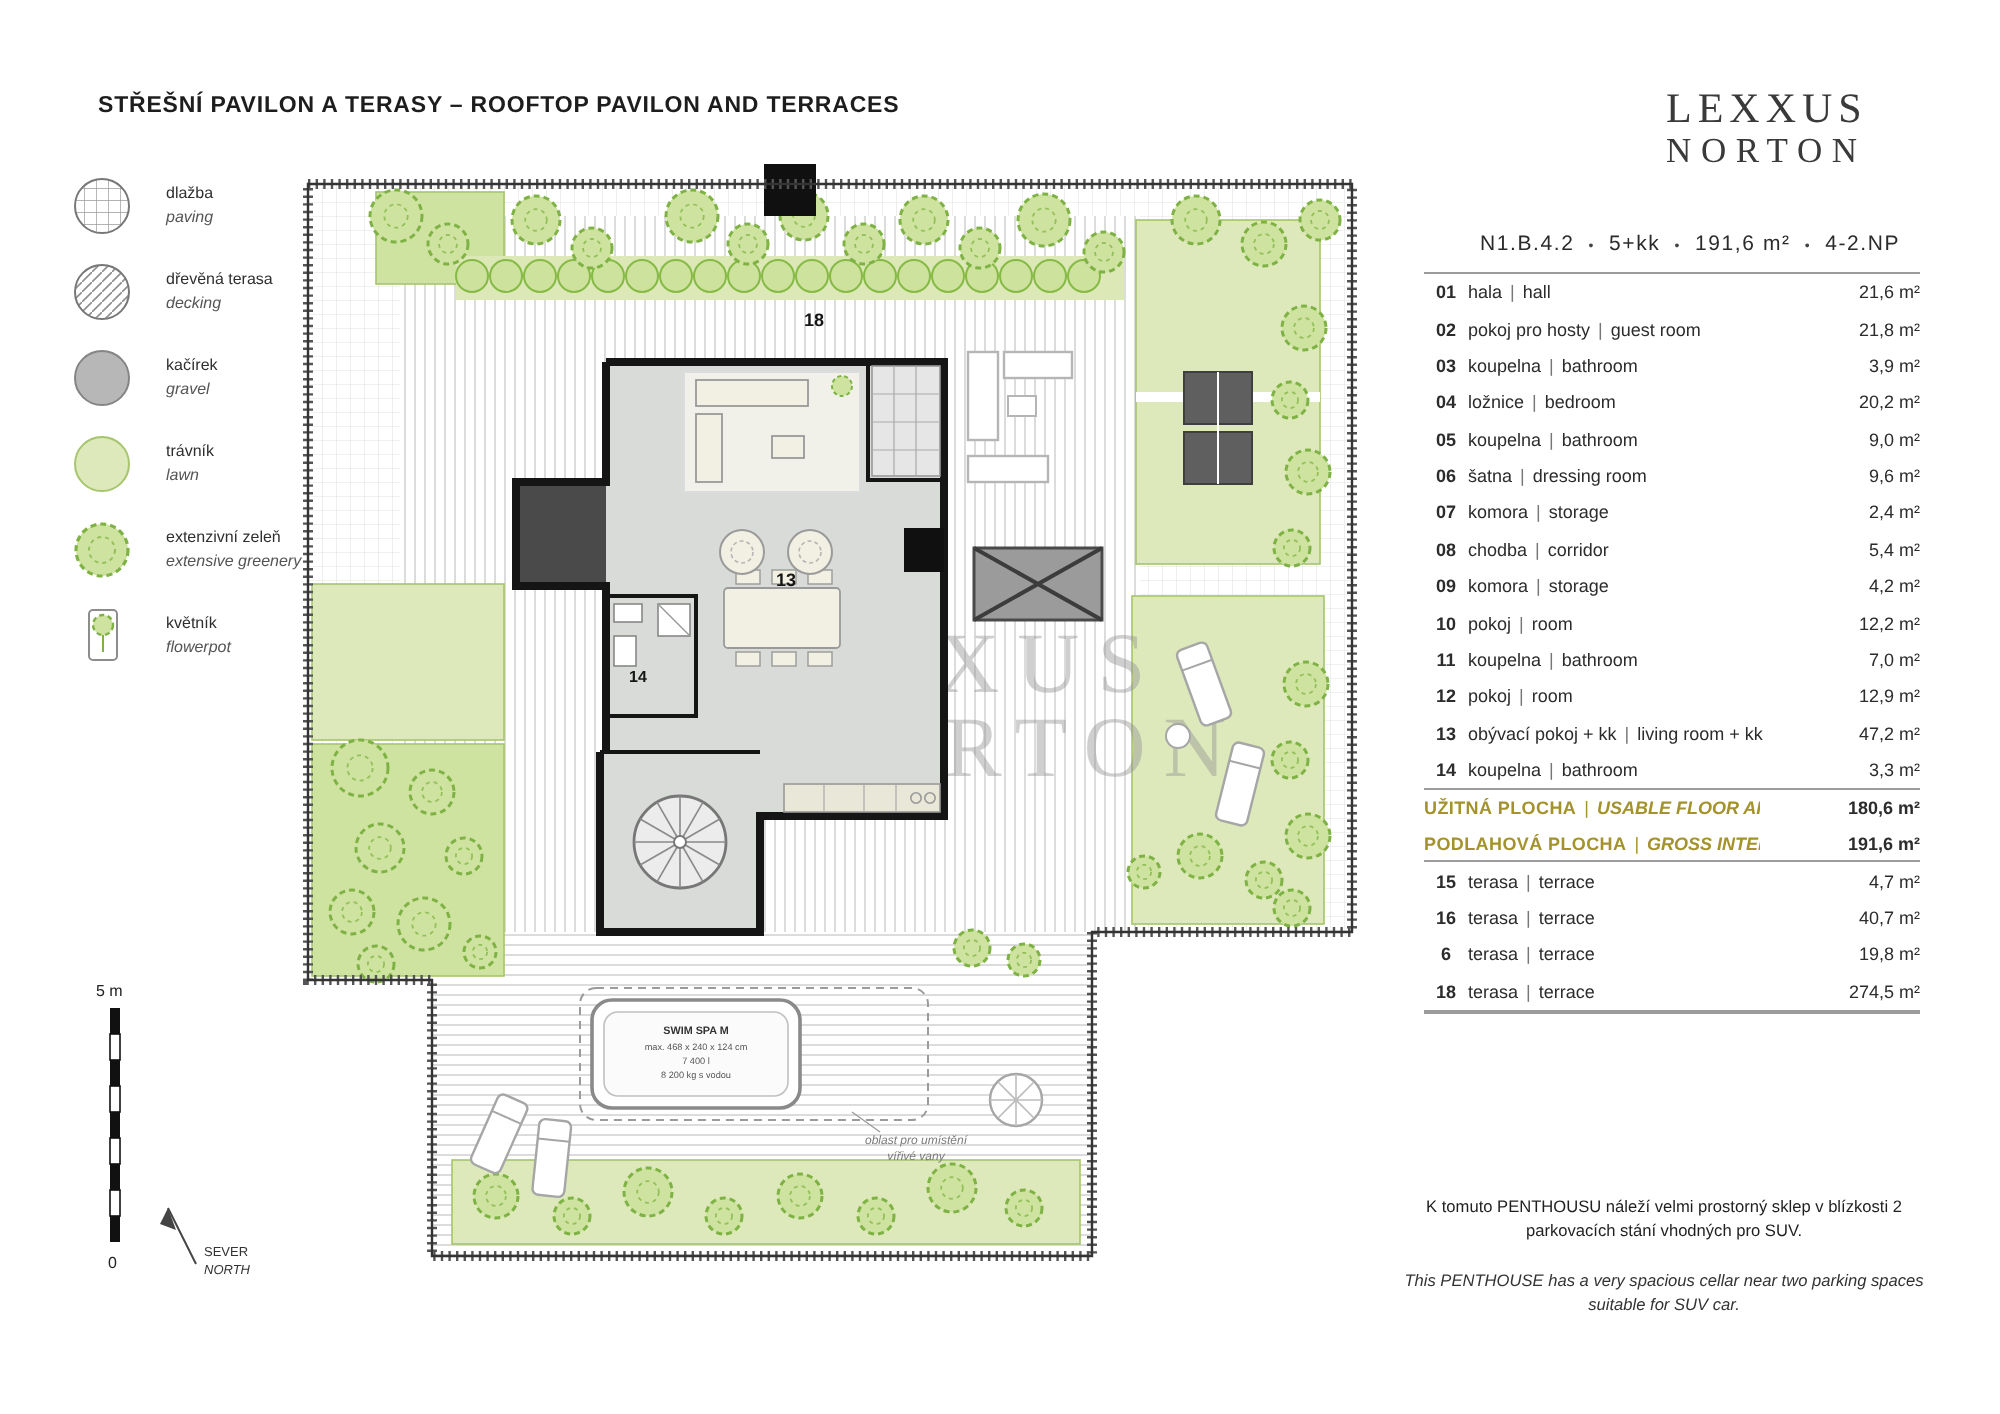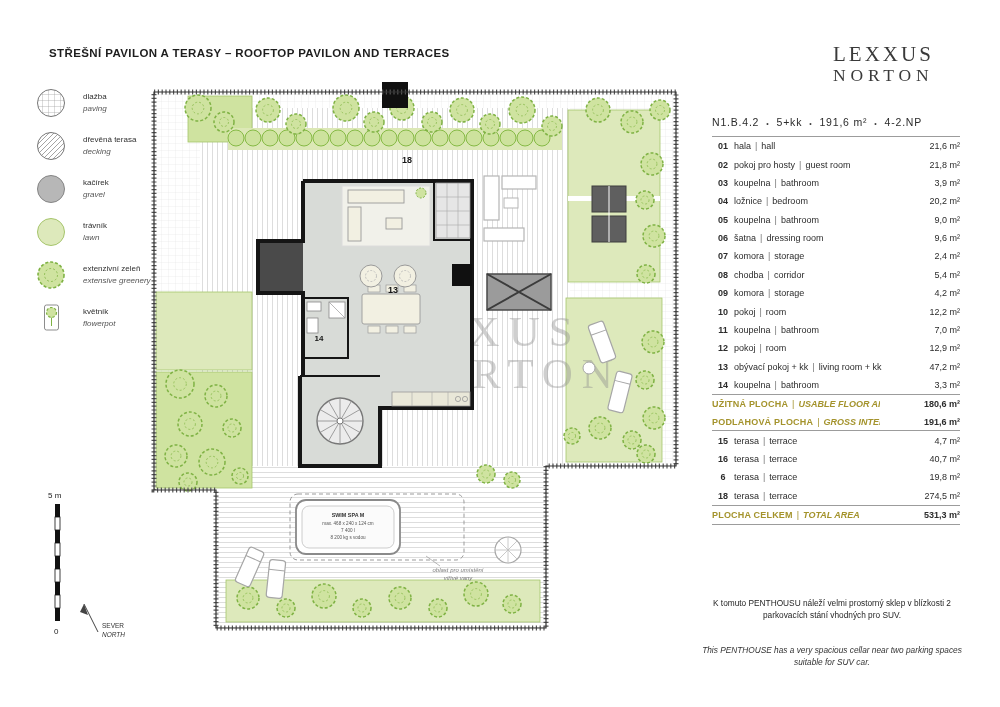--- a/index.html
+++ b/index.html
@@ -12,36 +12,36 @@
   .logo-top{font-size:21px;letter-spacing:3px;}
   .logo-bottom{font-size:17.5px;letter-spacing:4.8px;margin-top:-2px;}
   .legend{left:36px;top:88px;}
   .legend-item{display:flex;align-items:center;margin-bottom:13px;}
   .legend-sw{width:30px;height:30px;flex:0 0 30px;}
   .legend-txt{margin-left:17px;font-size:8px;color:#2f2f2f;line-height:1.5;}
   .legend-en{font-style:italic;color:#555;}
   .plan-wrap{left:140px;top:80px;width:548px;height:565px;}
   .scale-wrap{left:40px;top:486px;width:130px;height:180px;}
   .panel{left:712px;top:116px;width:248px;color:#2c2c2c;}
-  .unit-line{display:flex;align-items:baseline;font-size:10.5px;letter-spacing:.8px;color:#2b2b2b;margin-bottom:8px;white-space:nowrap;}
+  .unit-line{display:flex;align-items:baseline;font-size:10.5px;letter-spacing:.8px;color:#2b2b2b;margin-bottom:8px;white-space:nowrap;margin-left:28px;}
   .unit-line .sep{margin:0 7px;font-size:7px;color:#444;}
   .rule{border-top:1px solid #9c9c9c;}
   .row{display:flex;align-items:baseline;padding:4.2px 0;font-size:9px;}
   .row .no{width:22px;font-weight:bold;flex:0 0 22px;text-align:center;}
   .row .lbl{flex:1;white-space:nowrap;overflow:hidden;}
   .pipe{margin:0 4px;color:#777;}
   .row .area{white-space:nowrap;text-align:right;}
   .srow{padding:3.8px 0;gap:44px;}
   .gold{color:#a4932c;}
   .srow .cz{font-weight:bold;letter-spacing:.2px;}
   .srow .en{font-style:italic;font-weight:bold;}
   .srow .area{font-weight:bold;color:#2c2c2c;}
   .notes{left:702px;top:597px;width:260px;text-align:center;font-size:8.3px;line-height:1.45;color:#1f1f1f;}
   .note-cz{font-weight:normal;}
-  .note-en{font-style:italic;margin-top:23px;color:#333;}
+  .note-en{font-style:italic;margin-top:13px;color:#333;}
   svg text{font-family:"Liberation Sans",sans-serif;}
   .wm{font-family:"Liberation Serif",serif;font-size:43px;letter-spacing:9px;fill:#8f8f8f;opacity:.42;}
   .plan-num{font-size:9px;font-weight:bold;fill:#161616;text-anchor:middle;}
   .plan-num-sm{font-size:8px;font-weight:bold;fill:#161616;text-anchor:middle;}
   .spa-t{fill:#555;text-anchor:middle;font-size:4.6px;}
   .spa-t1{fill:#333;text-anchor:middle;font-size:5.4px;font-weight:bold;}
   .spa-note{fill:#7a7a7a;font-size:6px;font-style:italic;text-anchor:middle;}
   .scale-txt{font-size:8px;fill:#222;}
   .north-txt{font-size:6.5px;fill:#333;}
   .north-i{font-style:italic;}
@@ -574,23 +574,19 @@
       </div>
 
       <div class="row">
         <span class="no">18</span>
         <span class="lbl"><span>terasa</span><span class="pipe">|</span><span>terrace</span></span>
         <span class="area">274,5 m²</span>
       </div>
     </div>
 
   <div class="rule"></div>
-  <div class="row srow">
-    <span class="lbl"><span class="cz gold">PLOCHA CELKEM</span><span class="pipe gold">|</span><span class="en gold">TOTAL AREA</span></span>
-    <span class="area">531,3 m²</span>
-  </div>
   <div class="rule"></div>
 </div>
 
 <div class="abs notes">
   <p class="note-cz">K tomuto PENTHOUSU náleží velmi prostorný sklep v blízkosti 2 parkovacích stání vhodných pro SUV.</p>
   <p class="note-en">This PENTHOUSE has a very spacious cellar near two parking spaces suitable for SUV car.</p>
 </div>
 
 </body></html>

